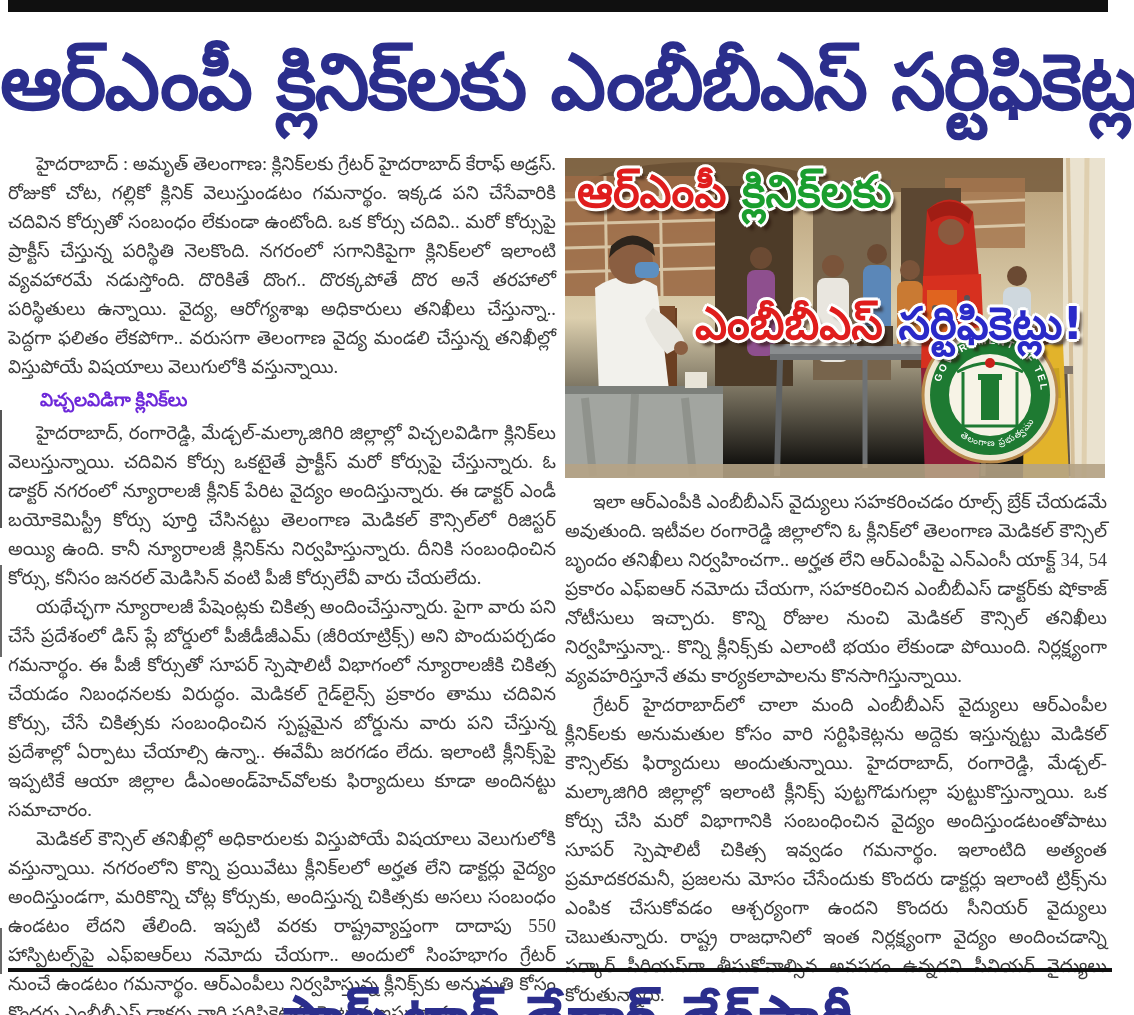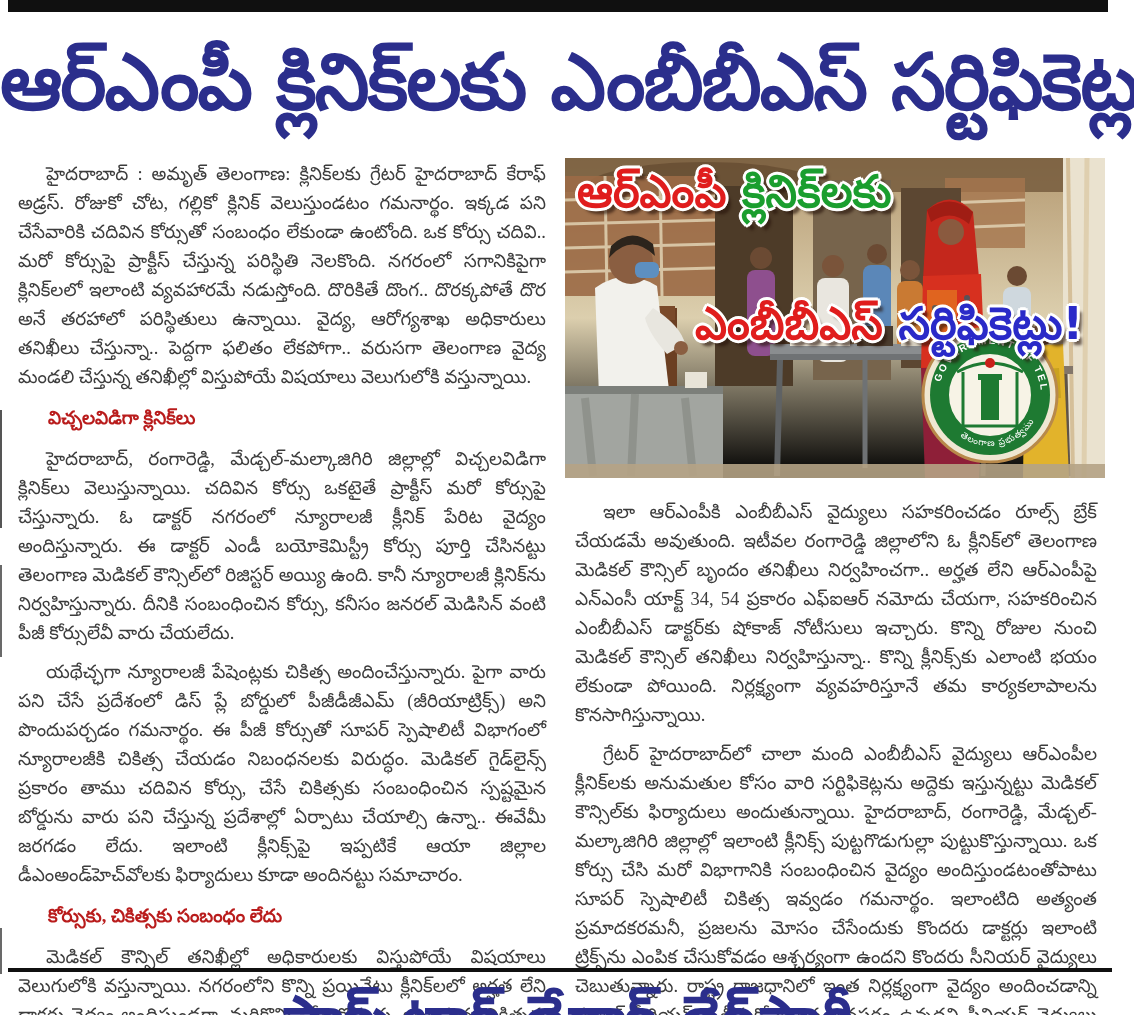--- a/index.html
+++ b/index.html
@@ -17,22 +17,22 @@
     font-family:"DejaVu Sans","Liberation Sans",sans-serif;
     font-weight:bold;font-size:78px;line-height:120px;
     color:#2b2e8c;letter-spacing:-2px;white-space:nowrap;
   }
   .col{
     position:absolute;
     font-size:18.5px;line-height:29px;color:#3c3c3c;text-align:justify;
   }
   .col-left{left:8px;top:150px;width:548px;}
   .col-right{left:565px;top:488px;width:542px;}
-  .para{margin:10px;text-indent:28px;}
-  .subhead{margin:12px;padding-left:28px;font-weight:bold;color:#b91c1c;}
+  .para{margin:0;text-indent:28px;}
+  .subhead{margin:4px;padding-left:28px;font-weight:bold;color:#6d28d9;}
   .photo{
     position:absolute;left:565px;top:158px;width:540px;height:320px;
     overflow:hidden;background:#cdb astropy;
   }
   .photo svg{position:absolute;left:0;top:0;}
   .overlay-line{
     position:absolute;
     font-family:"DejaVu Sans","Liberation Sans",sans-serif;
     font-weight:bold;font-size:45px;line-height:52px;white-space:nowrap;
   }
@@ -60,21 +60,20 @@
 
 <div class="topbar"></div>
 
 <div class="headline">ఆర్‌ఎంపీ క్లినిక్‌లకు ఎంబీబీఎస్ సర్టిఫికెట్లు!</div>
 
 <div class="col col-left">
   <p class="para">హైదరాబాద్ : అమృత్ తెలంగాణ: క్లినిక్‌లకు గ్రేటర్ హైదరాబాద్ కేరాఫ్ అడ్రస్. రోజుకో చోట, గల్లికో క్లినిక్ వెలుస్తుండటం గమనార్థం. ఇక్కడ పని చేసేవారికి చదివిన కోర్సుతో సంబంధం లేకుండా ఉంటోంది. ఒక కోర్సు చదివి.. మరో కోర్సుపై ప్రాక్టీస్ చేస్తున్న పరిస్థితి నెలకొంది. నగరంలో సగానికిపైగా క్లినిక్‌లలో ఇలాంటి వ్యవహారమే నడుస్తోంది. దొరికితే దొంగ.. దొరక్కపోతే దొర అనే తరహాలో పరిస్థితులు ఉన్నాయి. వైద్య, ఆరోగ్యశాఖ అధికారులు తనిఖీలు చేస్తున్నా.. పెద్దగా ఫలితం లేకపోగా.. వరుసగా తెలంగాణ వైద్య మండలి చేస్తున్న తనిఖీల్లో విస్తుపోయే విషయాలు వెలుగులోకి వస్తున్నాయి.</p>
   <p class="subhead">విచ్చలవిడిగా క్లినిక్‌లు</p>
   <p class="para">హైదరాబాద్, రంగారెడ్డి, మేడ్చల్-మల్కాజిగిరి జిల్లాల్లో విచ్చలవిడిగా క్లినిక్‌లు వెలుస్తున్నాయి. చదివిన కోర్సు ఒకటైతే ప్రాక్టీస్ మరో కోర్సుపై చేస్తున్నారు. ఓ డాక్టర్ నగరంలో న్యూరాలజీ క్లీనిక్ పేరిట వైద్యం అందిస్తున్నారు. ఈ డాక్టర్ ఎండీ బయోకెమిస్ట్రీ కోర్సు పూర్తి చేసినట్టు తెలంగాణ మెడికల్ కౌన్సిల్‌లో రిజిస్టర్ అయ్యి ఉంది. కానీ న్యూరాలజీ క్లినిక్‌ను నిర్వహిస్తున్నారు. దీనికి సంబంధించిన కోర్సు, కనీసం జనరల్ మెడిసిన్ వంటి పీజీ కోర్సులేవీ వారు చేయలేదు.</p>
   <p class="para">యథేచ్ఛగా న్యూరాలజీ పేషెంట్లకు చికిత్స అందించేస్తున్నారు. పైగా వారు పని చేసే ప్రదేశంలో డిస్ ప్లే బోర్డులో పీజీడీజీఎమ్ (జీరియాట్రిక్స్) అని పొందుపర్చడం గమనార్థం. ఈ పీజీ కోర్సుతో సూపర్ స్పెషాలిటీ విభాగంలో న్యూరాలజీకి చికిత్స చేయడం నిబంధనలకు విరుద్ధం. మెడికల్ గైడ్‌లైన్స్ ప్రకారం తాము చదివిన కోర్సు, చేసే చికిత్సకు సంబంధించిన స్పష్టమైన బోర్డును వారు పని చేస్తున్న ప్రదేశాల్లో ఏర్పాటు చేయాల్సి ఉన్నా.. ఈవేమీ జరగడం లేదు. ఇలాంటి క్లీనిక్స్‌పై ఇప్పటికే ఆయా జిల్లాల డీఎంఅండ్‌హెచ్‌వోలకు ఫిర్యాదులు కూడా అందినట్టు సమాచారం.</p>
-  <p class="subhead">కోర్సుకు, చికిత్సకు సంబంధం లేదు</p>
   <p class="para">మెడికల్ కౌన్సిల్ తనిఖీల్లో అధికారులకు విస్తుపోయే విషయాలు వెలుగులోకి వస్తున్నాయి. నగరంలోని కొన్ని ప్రయివేటు క్లీనిక్‌లలో అర్హత లేని డాక్టర్లు వైద్యం అందిస్తుండగా, మరికొన్ని చోట్ల కోర్సుకు, అందిస్తున్న చికిత్సకు అసలు సంబంధం ఉండటం లేదని తేలింది. ఇప్పటి వరకు రాష్ట్రవ్యాప్తంగా దాదాపు 550 హాస్పిటల్స్‌పై ఎఫ్ఐఆర్‌లు నమోదు చేయగా.. అందులో సింహభాగం గ్రేటర్ నుంచే ఉండటం గమనార్థం. ఆర్‌ఎంపీలు నిర్వహిస్తున్న క్లీనిక్స్‌కు అనుమతి కోసం కొందరు ఎంబీబీఎస్ డాక్టర్లు వారి సర్టిఫికెట్లను రెంటుకు ఇస్తున్నారు.</p>
 </div>
 
 <div class="photo" style="background:#cdb894;">
   <svg width="540" height="320" viewBox="0 0 540 320">
 
     <defs>
       <linearGradient id="wall" x1="0" y1="0" x2="0" y2="1">
         <stop offset="0" stop-color="#b59a72"></stop>
         <stop offset="0.5" stop-color="#dccfae"></stop>

